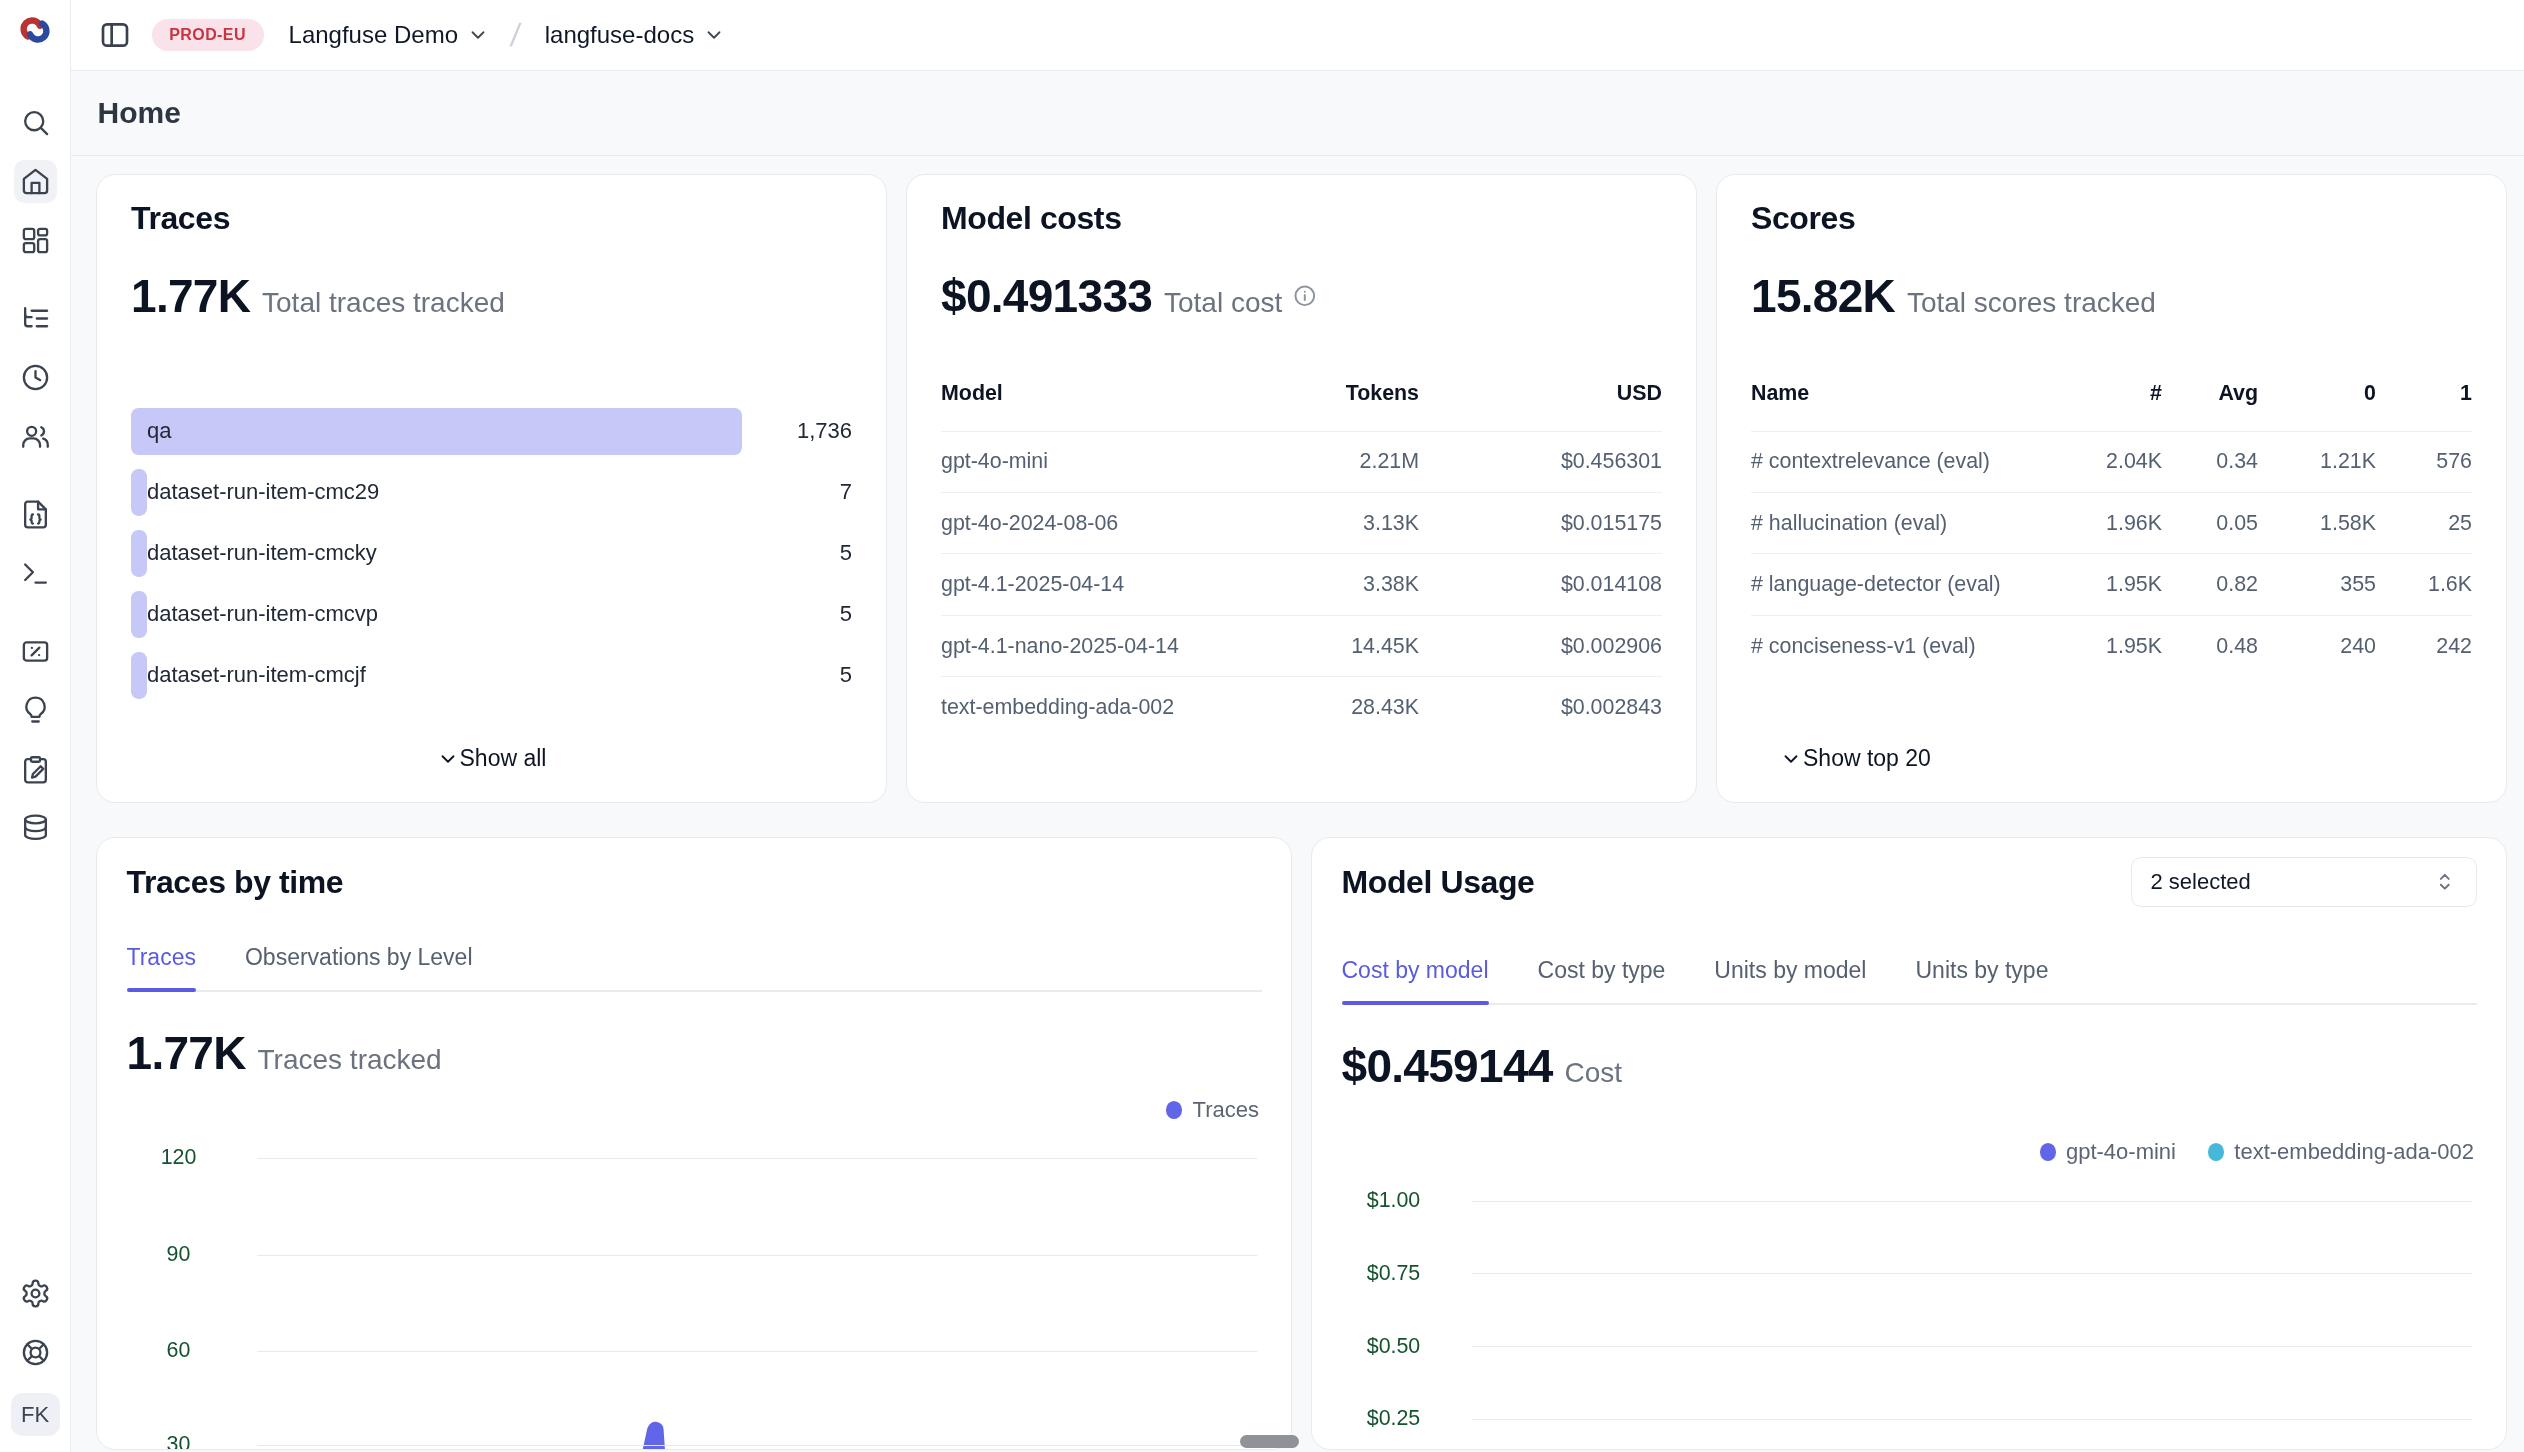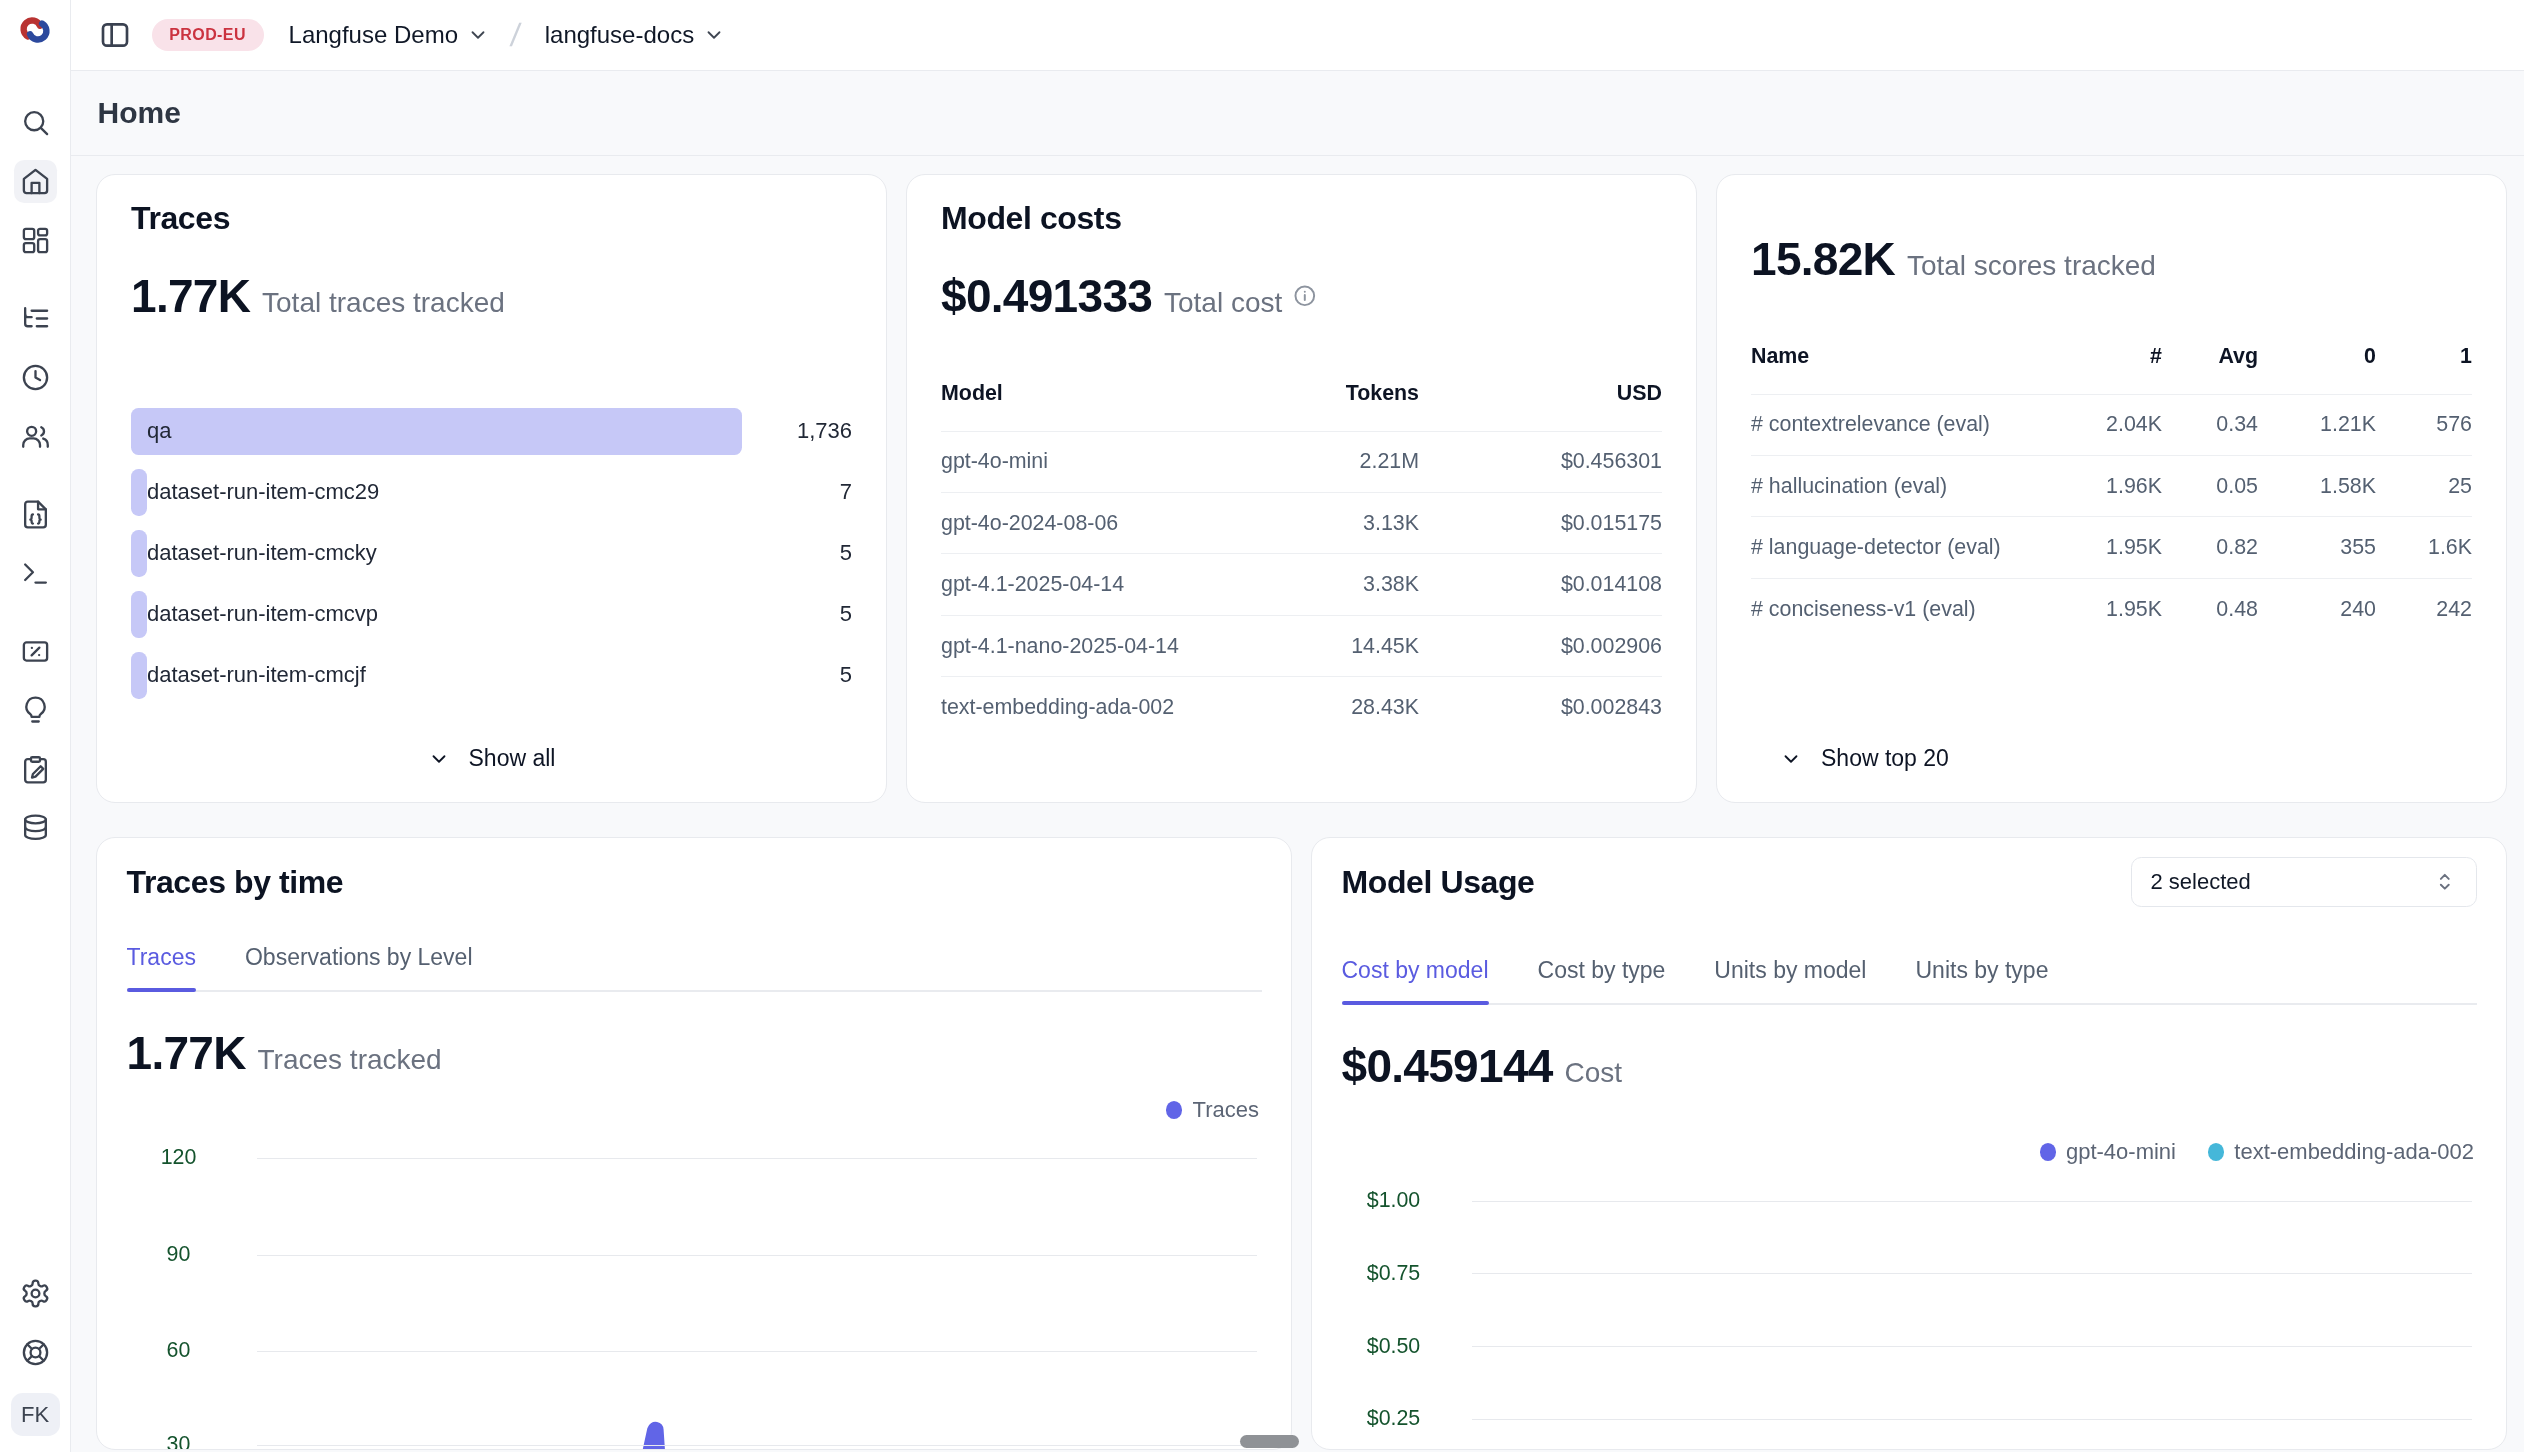--- a/index.html
+++ b/index.html
@@ -48,21 +48,21 @@
   .metric .big { font-size:46px; font-weight:700; letter-spacing:-0.7px; color:#0c1322; }
   .metric .mlabel { font-size:28px; color:#6b7280; margin-left:11.8px; }
   .info-ic { width:23.6px; height:23.6px; color:#8d949f; margin-left:10.3px; align-self:center; }
 
   
   .bars { margin-top:85px; }
   .bar-row { position:relative; height:47px; display:flex; align-items:center; margin-bottom:14px; cursor:pointer; }
   .bar-fill { position:absolute; left:0; top:0; bottom:0; background:#c6c8f7; border-radius:7.4px; }
   .bar-label { position:relative; margin-left:16px; font-size:22px; color:#212836; z-index:1; }
   .bar-value { margin-left:auto; font-size:22px; color:#212836; }
-  .show-btn { position:absolute; bottom:29.5px; display:flex; align-items:center; gap:19px; font-size:23px;
+  .show-btn { position:absolute; bottom:29.5px; display:flex; align-items:center; gap:1px; font-size:23px;
     font-weight:500; color:#0d1424; cursor:pointer; }
   .show-center { left:0; right:0; justify-content:center; }
   .show-left { left:63px; }
   .show-btn svg { width:22px; height:22px; }
 
   
   .dtable { width:100%; border-collapse:collapse; margin-top:58px; }
   .dtable th { font-size:21.4px; font-weight:600; color:#0d1424; text-align:left; padding-bottom:25px; }
   .dtable th.num, .dtable td.num { text-align:right; }
   .dtable tbody td { font-size:21.4px; color:#546071; padding:17.7px 0; }
@@ -389,20 +389,21 @@
             <tr>
               <td class="">text-embedding-ada-002</td>
               <td class="num">28.43K</td>
               <td class="num">$0.002843</td>
             </tr>
           </tbody>
         </table>
     </section>
 
     <section class="card">
+      <h2>Scores</h2>
       <div class="metric">
         <span class="big">15.82K</span>
         <span class="mlabel">Total scores tracked</span>
       </div>
       <table class="dtable" id="scores-table">
           <thead>
             <tr>
               <th class="">Name</th>
               <th class="num" style="width:110px">#</th>
               <th class="num" style="width:96px">Avg</th>

